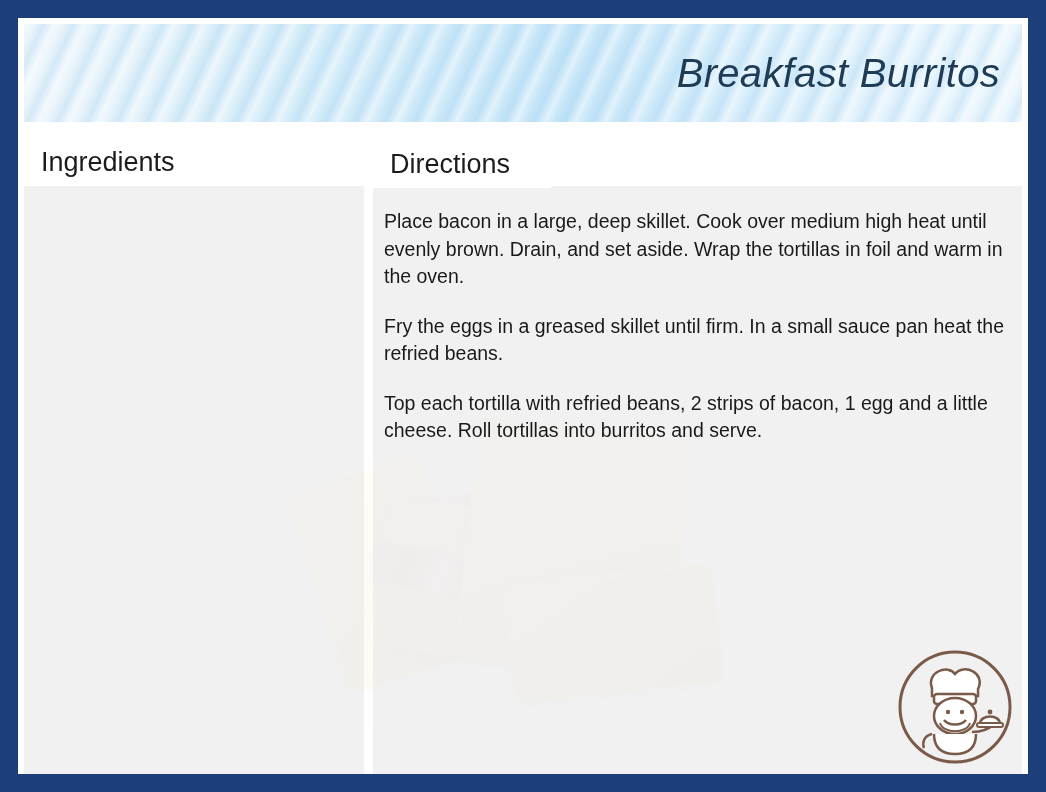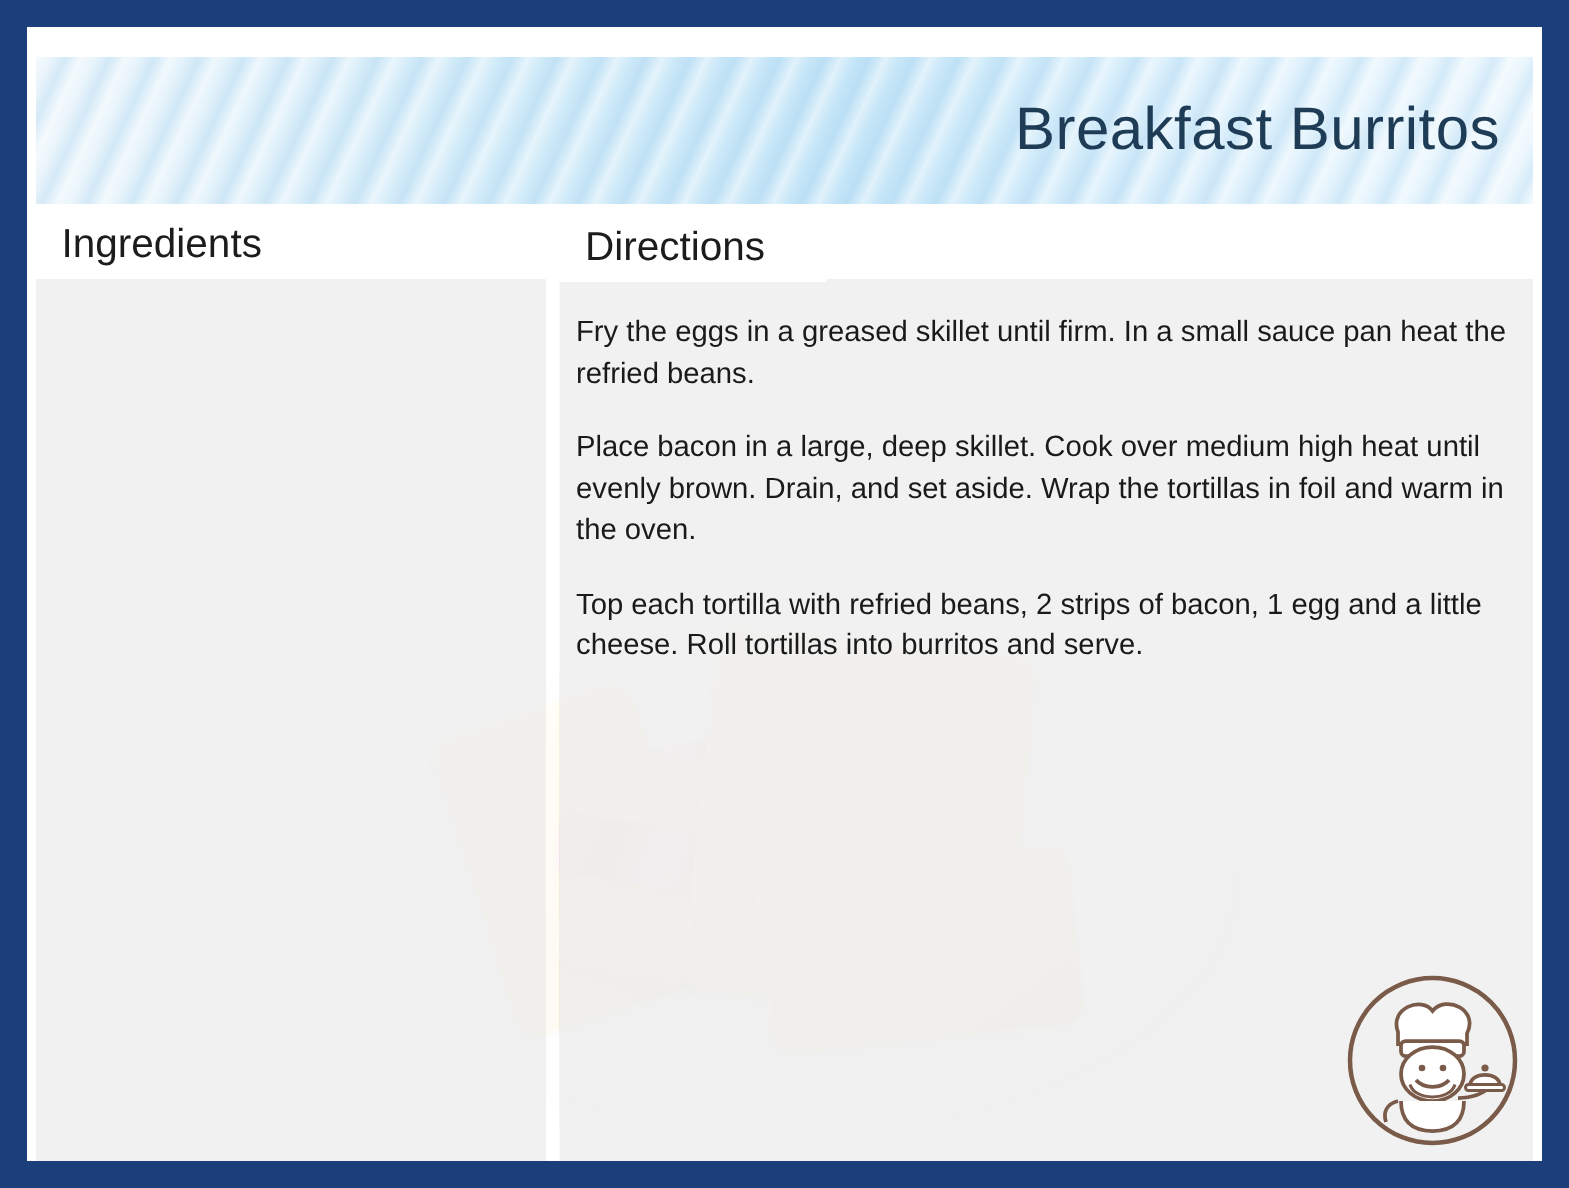--- a/index.html
+++ b/index.html
@@ -30,31 +30,32 @@
     width: 1010px;
     height: 756px;
     background: #ffffff;
     overflow: hidden;
   }
 
   
   .title-banner {
     position: absolute;
     left: 6px;
-    top: 20px;
+    top: 6px;
     width: 998px;
     height: 98px;
     background:
       repeating-linear-gradient(115deg,
         rgba(255,255,255,0.55) 0px,
         rgba(255,255,255,0.10) 9px,
         rgba(176,214,240,0.35) 18px,
         rgba(255,255,255,0.45) 27px),
       linear-gradient(90deg, #e9f4fb 0%, #cfeaf8 28%, #bfe3f7 55%, #d8eefb 78%, #eaf6fd 100%);
     overflow: hidden;
+    font-style: italic;
   }
   .title-text {
     position: absolute;
     right: 22px;
     top: 50%;
     transform: translateY(-50%);
     font-size: 40px;
     color: #1f3c56;
     letter-spacing: 0.3px;
     white-space: nowrap;
@@ -252,22 +253,22 @@
 
     <div class="tab tab-right">
       <span class="tab-label">Directions</span>
     </div>
     <div class="tab tab-left">
       <span class="tab-label">Ingredients</span>
     </div>
 
 
     <div class="directions-body">
+      <p>Place bacon in a large, deep skillet. Cook over medium high heat until evenly brown. Drain, and set aside. Wrap the tortillas in foil and warm in the oven.</p>
       <p>Fry the eggs in a greased skillet until firm. In a small sauce pan heat the refried beans.</p>
-      <p>Place bacon in a large, deep skillet. Cook over medium high heat until evenly brown. Drain, and set aside. Wrap the tortillas in foil and warm in the oven.</p>
       <p>Top each tortilla with refried beans, 2 strips of bacon, 1 egg and a little cheese. Roll tortillas into burritos and serve.</p>
     </div>
 
     <div class="chef">
       <svg viewBox="0 0 118 118" width="118" height="118" aria-hidden="true">
         <circle cx="59" cy="59" r="55" fill="none" stroke="#7a5a48" stroke-width="3"></circle>
 
         <path d="M36 40 C30 24 52 16 59 26 C68 15 90 25 82 41 L82 48 L36 48 Z" fill="#ffffff" stroke="#7a5a48" stroke-width="2.5"></path>
         <rect x="38" y="46" width="42" height="10" rx="3" fill="#ffffff" stroke="#7a5a48" stroke-width="2.5"></rect>
 

